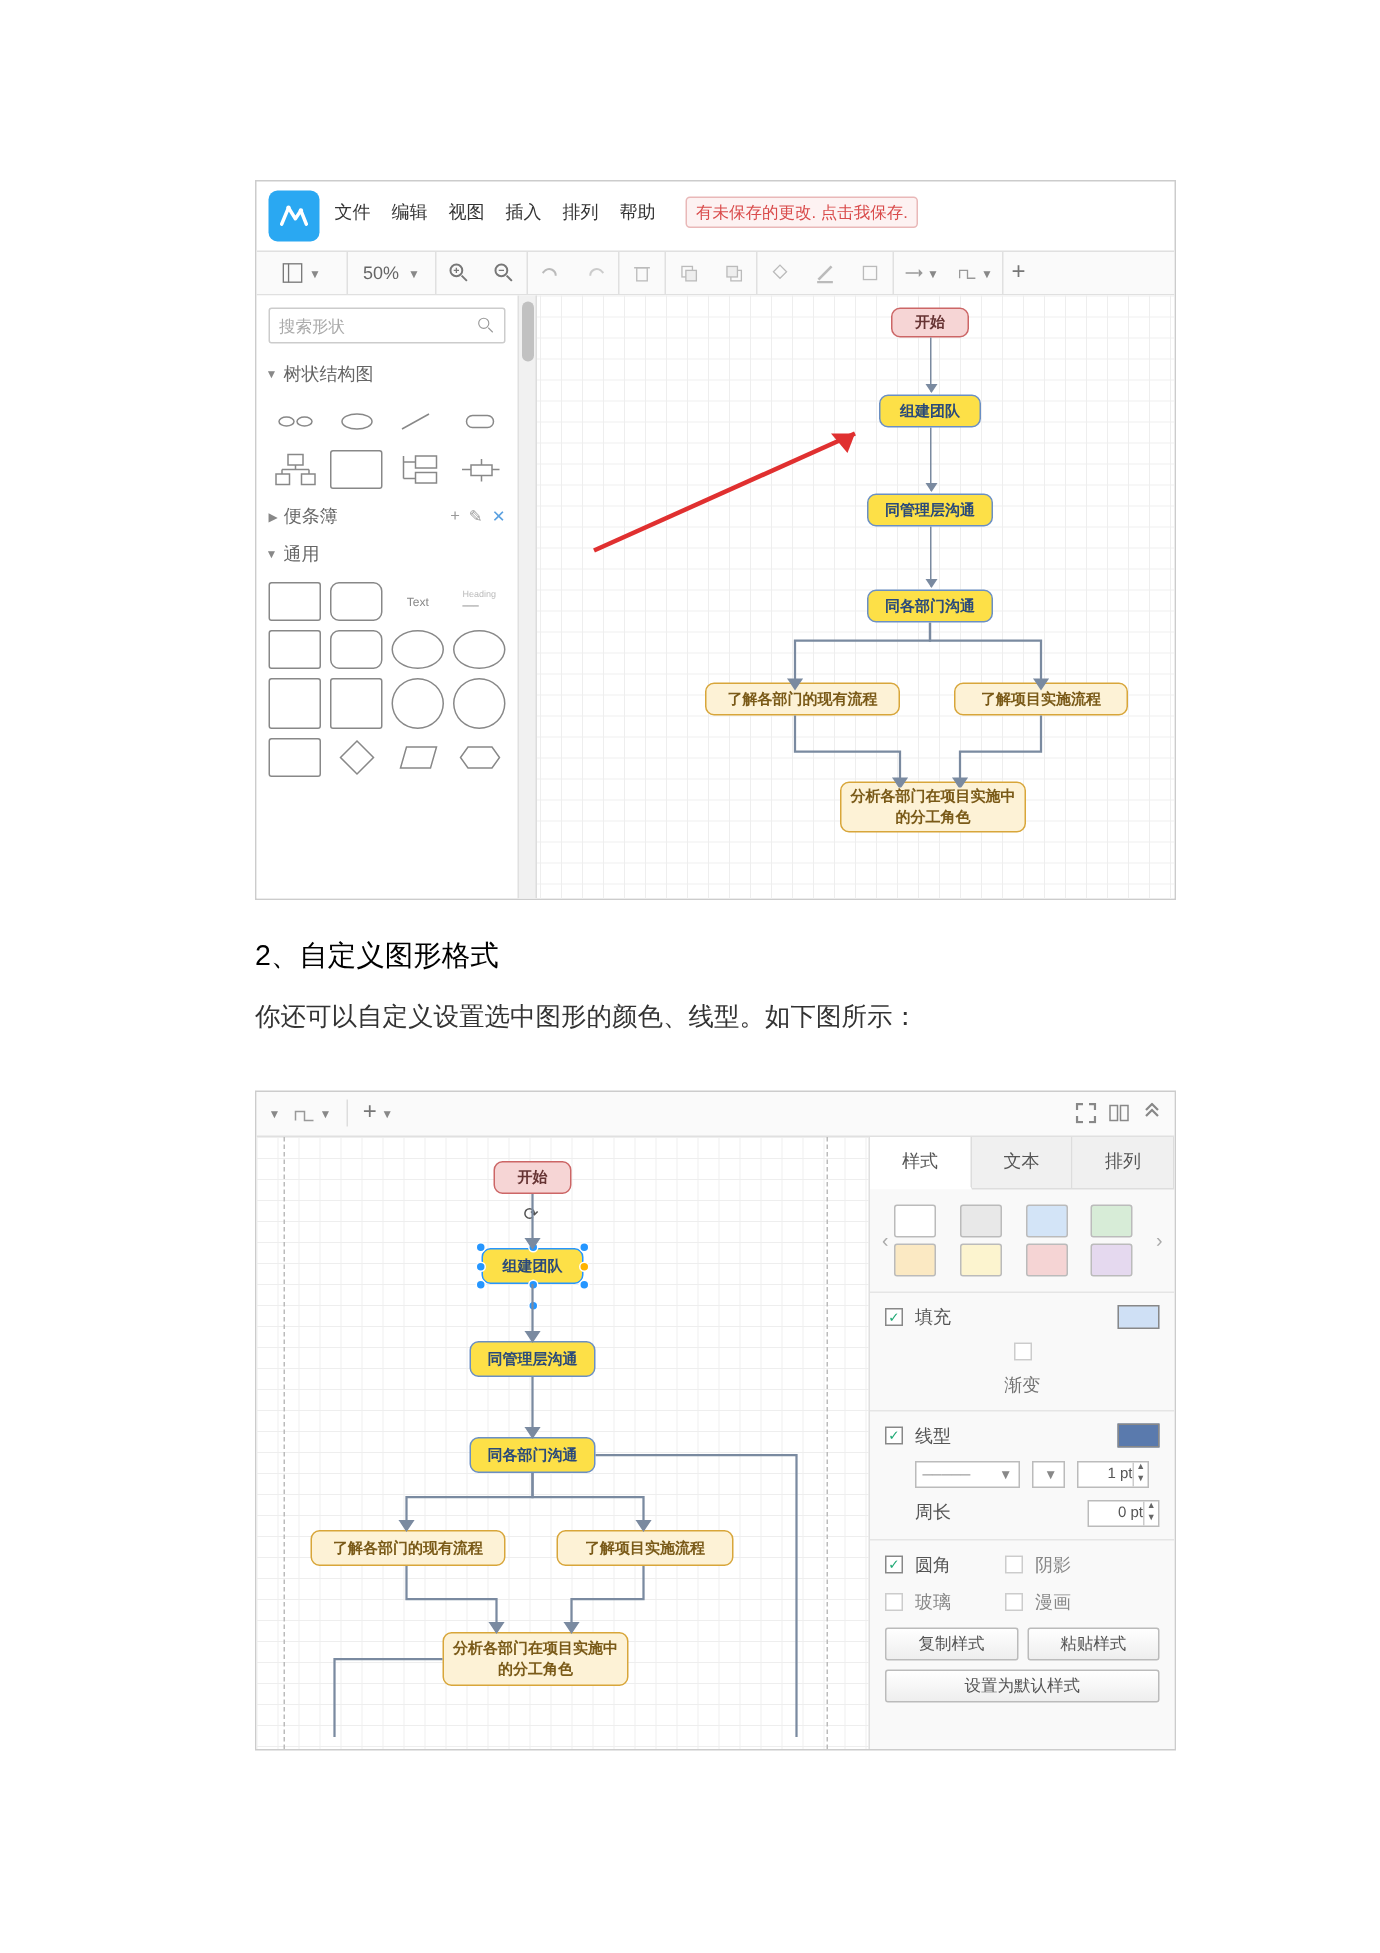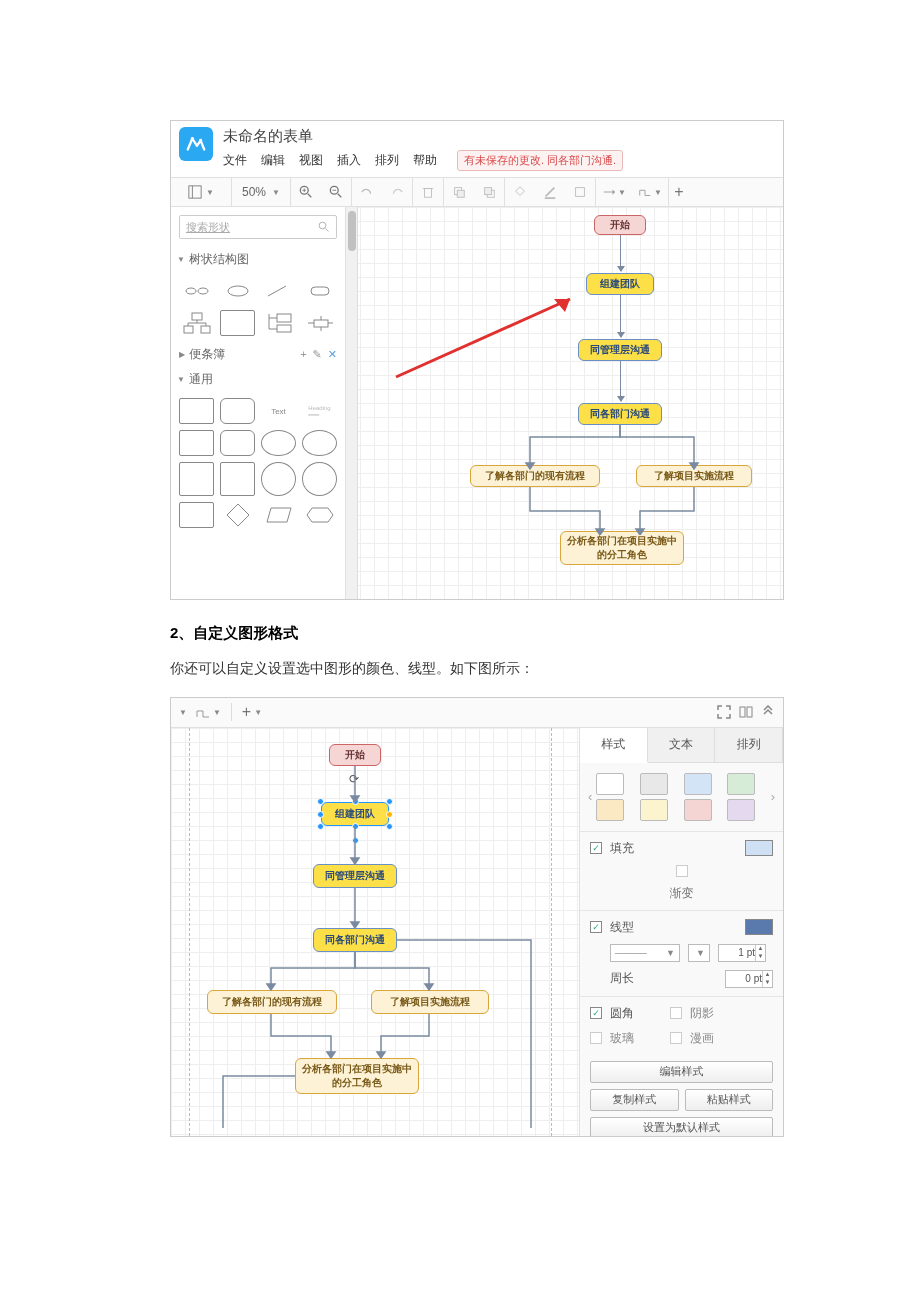--- a/index.html
+++ b/index.html
@@ -17,21 +17,21 @@
   .unsaved { color: #d94b4b; border: 1px solid #e9b8b8; background: #fdf2f2; padding: 2px 6px; border-radius: 3px; font-size: 11px; margin-left: 6px; }
   .s1-toolbar { display: flex; align-items: center; border-top: 1px solid #e0e0e0; border-bottom: 1px solid #e0e0e0; height: 30px; margin-top: 6px; background: #fafafa; font-size: 12px; color: #666; }
   .tb-sep { width: 1px; height: 100%; background: #e0e0e0; }
   .tb-cell { display: flex; align-items: center; justify-content: center; height: 100%; }
   .tb-icon { width: 14px; height: 14px; }
   .zoom { padding: 0 10px; }
   .s1-body { display: flex; height: calc(100% - 76px); }
   .sidebar { width: 175px; border-right: 1px solid #e0e0e0; background: #fff; display: flex; flex-direction: column; font-size: 12px; color: #555; }
   .search-wrap { padding: 8px; }
   .search-box { display: flex; align-items: center; border: 1px solid #ccc; border-radius: 2px; height: 24px; padding: 0 6px; color: #aaa; }
-  .search-box span.ph { flex: 1; font-size: 11px; text-decoration: underline; }
+  .search-box span.ph { flex: 1; font-size: 11px; }
   .panel-header { padding: 4px 6px; color: #666; display: flex; align-items: center; gap: 4px; }
   .shape-grid { display: grid; grid-template-columns: repeat(4, 1fr); gap: 6px; padding: 6px 8px; }
   .shape-cell { height: 26px; border: 1px solid #888; border-radius: 2px; display: flex; align-items: center; justify-content: center; font-size: 8px; color: #888; background: #fff; }
   .shape-cell.noborder { border: none; }
   .shape-cell.round { border-radius: 50%; }
   .shape-cell.rounded { border-radius: 6px; }
   .sticky-row { display: flex; align-items: center; justify-content: space-between; padding: 4px 8px; color: #777; }
   .sticky-actions { display: flex; gap: 6px; color: #999; font-size: 11px; }
 
   .canvas1 { flex: 1; position: relative; background: #fff; }
@@ -40,22 +40,22 @@
   .scrollthumb { position: absolute; left: 2px; top: 4px; width: 8px; height: 40px; background: #c1c1c1; border-radius: 4px; }
   .fc-node { position: absolute; border: 1px solid; border-radius: 6px; font-size: 10px; font-weight: bold; display: flex; align-items: center; justify-content: center; text-align: center; padding: 2px 4px; }
   .fc-red { background: #f6d5d5; border-color: #c66; color: #633; }
   .fc-blue { background: #fde047; border-color: #6a8fc4; color: #2a4a7a; }
   .fc-orange { background: #fdf2d6; border-color: #d8a63a; color: #7a5a18; }
   .arrow-v { position: absolute; width: 0; border-left: 1.5px solid #7a8aa0; }
   .arrow-v::after { content: ""; position: absolute; left: -4px; bottom: -1px; border-left: 4px solid transparent; border-right: 4px solid transparent; border-top: 6px solid #7a8aa0; }
   .red-arrow { position: absolute; }
 
   
-  .section-h { font-size: 15px; font-weight: bold; margin: 24px 0 14px 0; }
-  .para { font-size: 14px; color: #333; margin-bottom: 16px; line-height: 1.7; }
+  .section-h { font-size: 19px; font-weight: normal; margin: 24px 0 14px 0; }
+  .para { font-size: 17px; color: #333; margin-bottom: 34px; line-height: 1.7; }
 
   
   .shot2 { border: 1px solid #ccc; width: 614px; height: 440px; display: flex; background: #fff; position: relative; overflow: hidden; }
   .s2-toolbar { position: absolute; left: 0; right: 0; top: 0; height: 30px; border-bottom: 1px solid #e0e0e0; background: #fafafa; display: flex; align-items: center; padding: 0 8px; font-size: 13px; color: #888; }
   .s2-toolbar .tb-right { margin-left: auto; display: flex; gap: 8px; }
   .canvas2 { position: absolute; left: 0; top: 30px; bottom: 0; width: 410px; background: #fff; }
   .canvas2 .grid-bg { background-size: 14px 14px; }
   .dotted-guide { position: absolute; border-left: 1px dashed #bbb; top: 0; bottom: 0; }
   .sel-handle { position: absolute; width: 7px; height: 7px; background: #2596ff; border: 1px solid #fff; border-radius: 50%; }
 
@@ -89,29 +89,28 @@
   <div class="shot1">
     <div class="s1-header">
       <div class="logo">
         <svg viewBox="0 0 24 24">
             <path d="M3 18 L8 6 L13 14 L17 8 L21 18" stroke="#fff" stroke-width="2.5" fill="none" stroke-linecap="round" stroke-linejoin="round"></path>
             <circle cx="8" cy="6" r="1.6" fill="#fff"></circle>
             <circle cx="17" cy="8" r="1.6" fill="#fff"></circle>
           </svg>
       </div>
       <div class="title-block">
-        <div class="doc-title">未命名的表单</div>
         <div class="menu-row">
           <span>文件</span>
           <span>编辑</span>
           <span>视图</span>
           <span>插入</span>
           <span>排列</span>
           <span>帮助</span>
-          <span class="unsaved">有未保存的更改. 同各部门沟通.</span>
+          <span class="unsaved">有未保存的更改. 点击我保存.</span>
         </div>
       </div>
     </div>
 
     <div class="s1-toolbar">
       <div class="tb-cell" style="width:60px;">
         <svg class="tb-icon" viewBox="0 0 16 16">
             <rect x="1" y="1" width="14" height="14" fill="none" stroke="#777"></rect>
             <line x1="5" y1="1" x2="5" y2="15" stroke="#777"></line>
           </svg>
@@ -506,23 +505,20 @@
           <span style="color:#888;">阴影</span>
         </div>
         <div class="row" style="color:#888;">
           <span class="chk" style="border-color:#ccc;"></span>
           <span style="width:52px;">玻璃</span>
           <span class="chk" style="border-color:#ccc;"></span>
           <span>漫画</span>
         </div>
       </div>
 
-      <div class="btn-row">
-          <div class="pbtn full">编辑样式</div>
-        </div>
       <div class="btn-row" style="padding-top:0;">
         <div class="pbtn">复制样式</div>
         <div class="pbtn">粘贴样式</div>
       </div>
       <div class="btn-row" style="padding-top:0;">
           <div class="pbtn full">设置为默认样式</div>
         </div>
     </div>
   </div>
 

